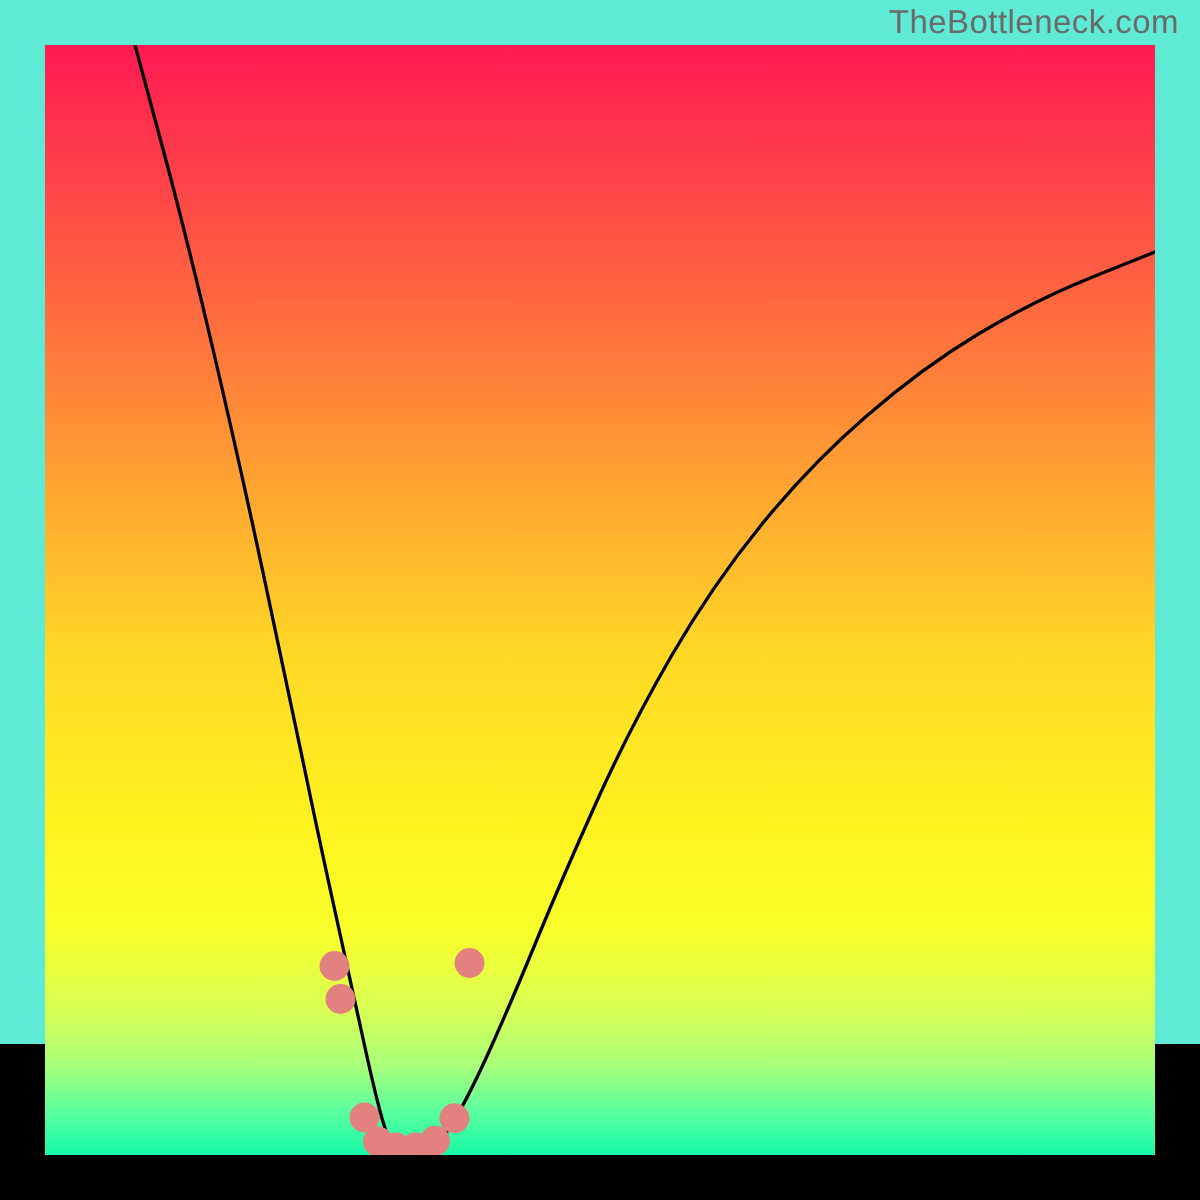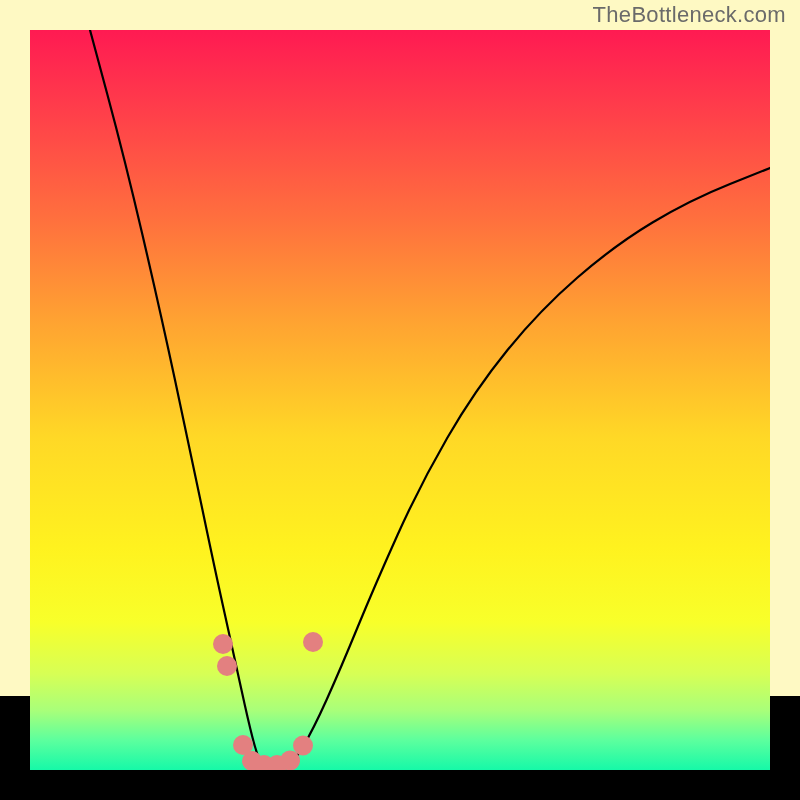--- a/index.html
+++ b/index.html
@@ -10,21 +10,21 @@
     overflow: hidden;
     background: #000;
     font-family: Arial, Helvetica, sans-serif;
   }
   .frame {
     position: absolute;
     left: 0;
     top: 0;
     width: 800px;
     height: 696px;
-    background: #fef9c3;
+    background: #5eead4;
   }
   .plot {
     position: absolute;
     left: 30px;
     top: 30px;
     width: 740px;
     height: 740px;
     background: linear-gradient(to bottom,
       #ff1a52 0%,
       #ff3b4b 10%,

